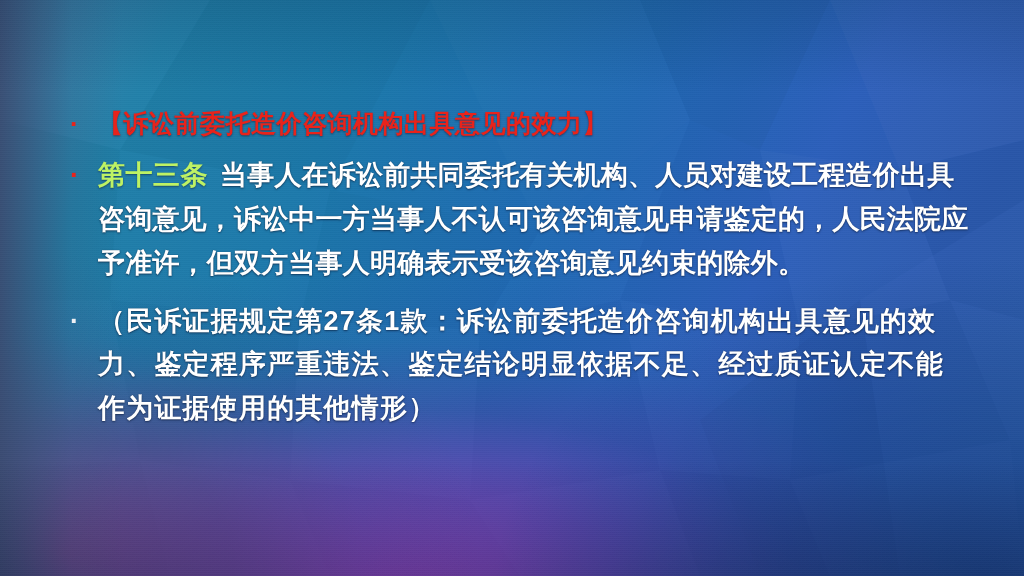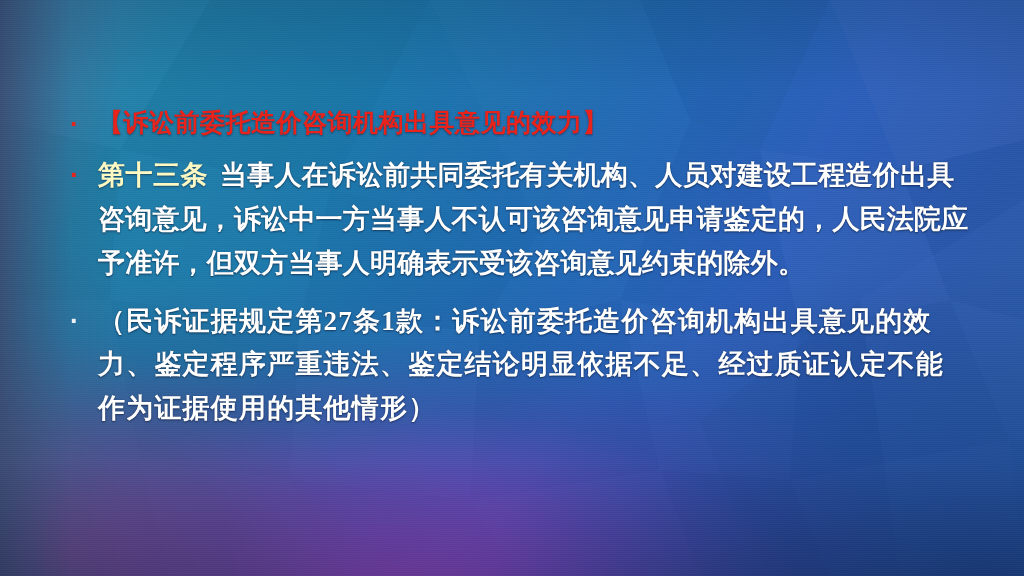--- a/index.html
+++ b/index.html
@@ -123,38 +123,37 @@
     flex: 1 1 auto;
     font-size: 27px;
     line-height: 1.62;
     font-weight: 700;
     color: #ffffff;
     letter-spacing: 0.2px;
     text-shadow:
       0 1px 2px rgba(8, 20, 45, 0.55),
       0 0 1px rgba(8, 20, 45, 0.45);
     word-break: break-all;
-    font-family: Liberation Serif, serif;
   }
 
   
   #block-heading { margin-bottom: 10px; }
   #block-heading .marker { font-size: 26px; line-height: 1.55; }
   #heading-text {
     color: #e8231b;
     font-size: 25px;
     line-height: 1.55;
     font-weight: 700;
     letter-spacing: 0.5px;
     text-shadow: 0 1px 2px rgba(20, 10, 30, 0.45);
   }
 
   
   .article-label {
-    color: #fef9c3;
+    color: #bef264;
     font-weight: 700;
     letter-spacing: 0.5px;
     text-shadow: 0 1px 2px rgba(20, 10, 30, 0.45);
     margin-top: 7px;
   }
   .article-gap { display: inline-block; width: 12px; }
 
   #block-article { margin-bottom: 14px; }
   #block-note .para { letter-spacing: 1.2px; }
   #block-note .marker { color: #eef0f4; }

